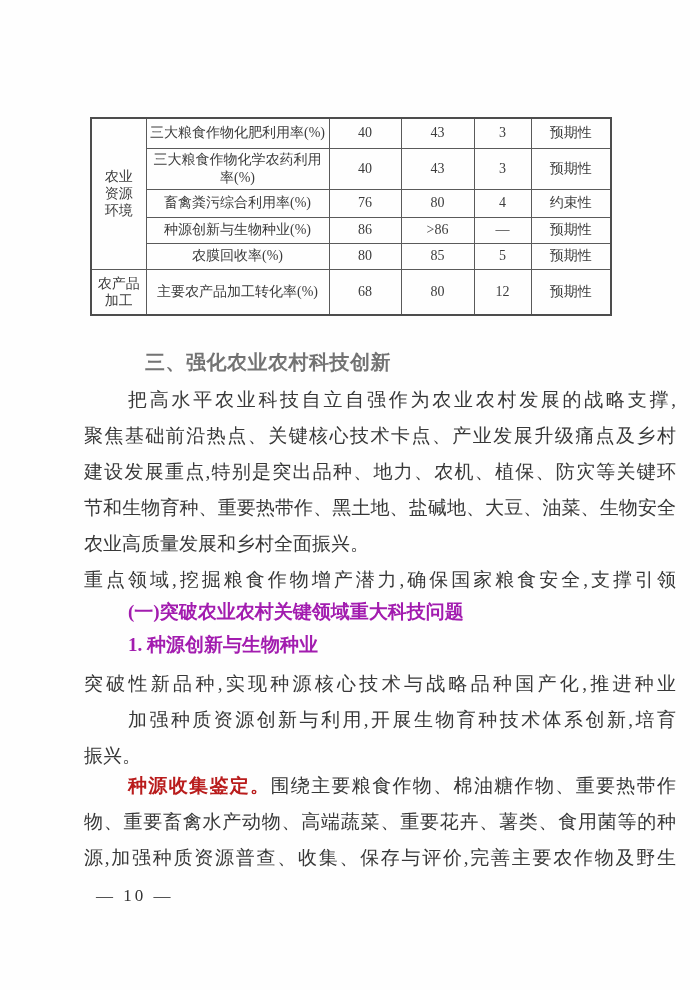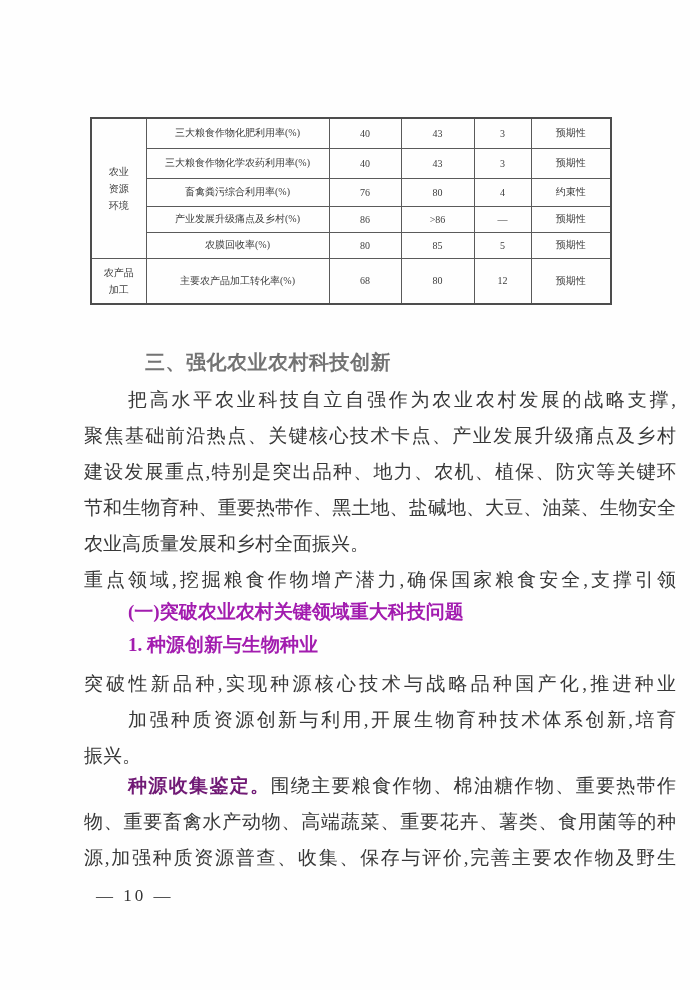--- a/index.html
+++ b/index.html
@@ -11,37 +11,37 @@
     color:#3a3a3a; overflow:hidden;
   }
   
   table.indicators {
     position:absolute; left:90px; top:117px; width:520px;
     border-collapse:collapse; table-layout:fixed;
     border:2px solid #4d4d4d;
   }
   table.indicators td {
     border:1px solid #5a5a5a; text-align:center; vertical-align:middle;
-    font-size:10px; color:#3c3c3c; padding:2px 2px; overflow:hidden;
+    font-size:14px; color:#3c3c3c; padding:2px 2px; overflow:hidden;
   }
   td.group-cell { white-space:pre-line; line-height:17px; font-size:13px; }
   td.indicator-cell { font-size:12.4px; letter-spacing:0; }
   td.value-cell, td.attribute-cell { font-size:13px; }
   tr.h30 { height:30px; } tr.h28 { height:28px; }
   tr.h26 { height:26px; } tr.h46 { height:46px; }
   
   .textblock { position:absolute; left:84px; width:592px; }
   .line {
     height:36px; line-height:36px; font-size:19px; letter-spacing:0;
     text-align:justify; text-align-last:justify; color:#383838;
     overflow:hidden;
   }
   .line.first { text-indent:44px; }
   .line.last { text-align-last:left; }
-  .lead { font-weight:bold; color:#701a75; }
+  .lead { font-weight:bold; color:#b91c1c; }
   .h1 {
     position:absolute; left:101px; top:344px; width:592px; height:36px;
     line-height:36px; padding-left:44px;
     font-family:"Liberation Sans","DejaVu Sans",sans-serif;
     font-weight:bold; font-size:20px; color:#737373; letter-spacing:0.5px;
   }
   .h2, .h3 {
     position:absolute; left:84px; width:592px; height:36px; line-height:36px;
     padding-left:44px; font-weight:bold; font-size:19px; color:#a21caf;
   }
@@ -88,21 +88,21 @@
         <td class="attribute-cell">预期性</td>
       </tr>
       <tr class="h28">
         <td class="indicator-cell">畜禽粪污综合利用率(%)</td>
         <td class="value-cell">76</td>
         <td class="value-cell">80</td>
         <td class="value-cell">4</td>
         <td class="attribute-cell">约束性</td>
       </tr>
       <tr class="h26">
-        <td class="indicator-cell">产业发展升级痛点及乡村(%)</td>
+        <td class="indicator-cell">种源创新与生物种业(%)</td>
         <td class="value-cell">86</td>
         <td class="value-cell">&gt;86</td>
         <td class="value-cell">—</td>
         <td class="attribute-cell">预期性</td>
       </tr>
       <tr class="h26">
         <td class="indicator-cell">农膜回收率(%)</td>
         <td class="value-cell">80</td>
         <td class="value-cell">85</td>
         <td class="value-cell">5</td>

